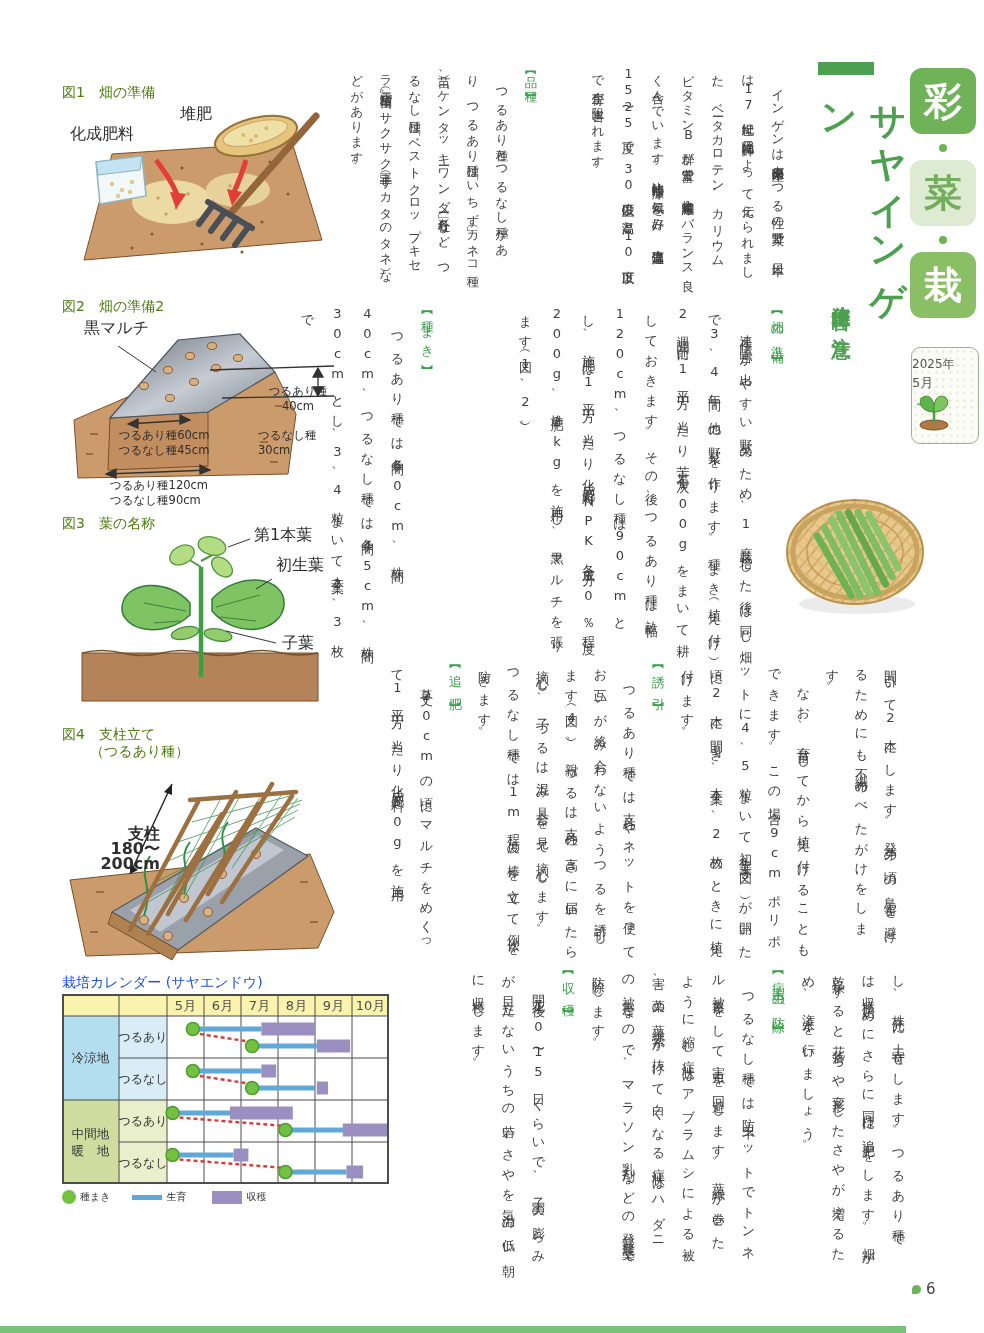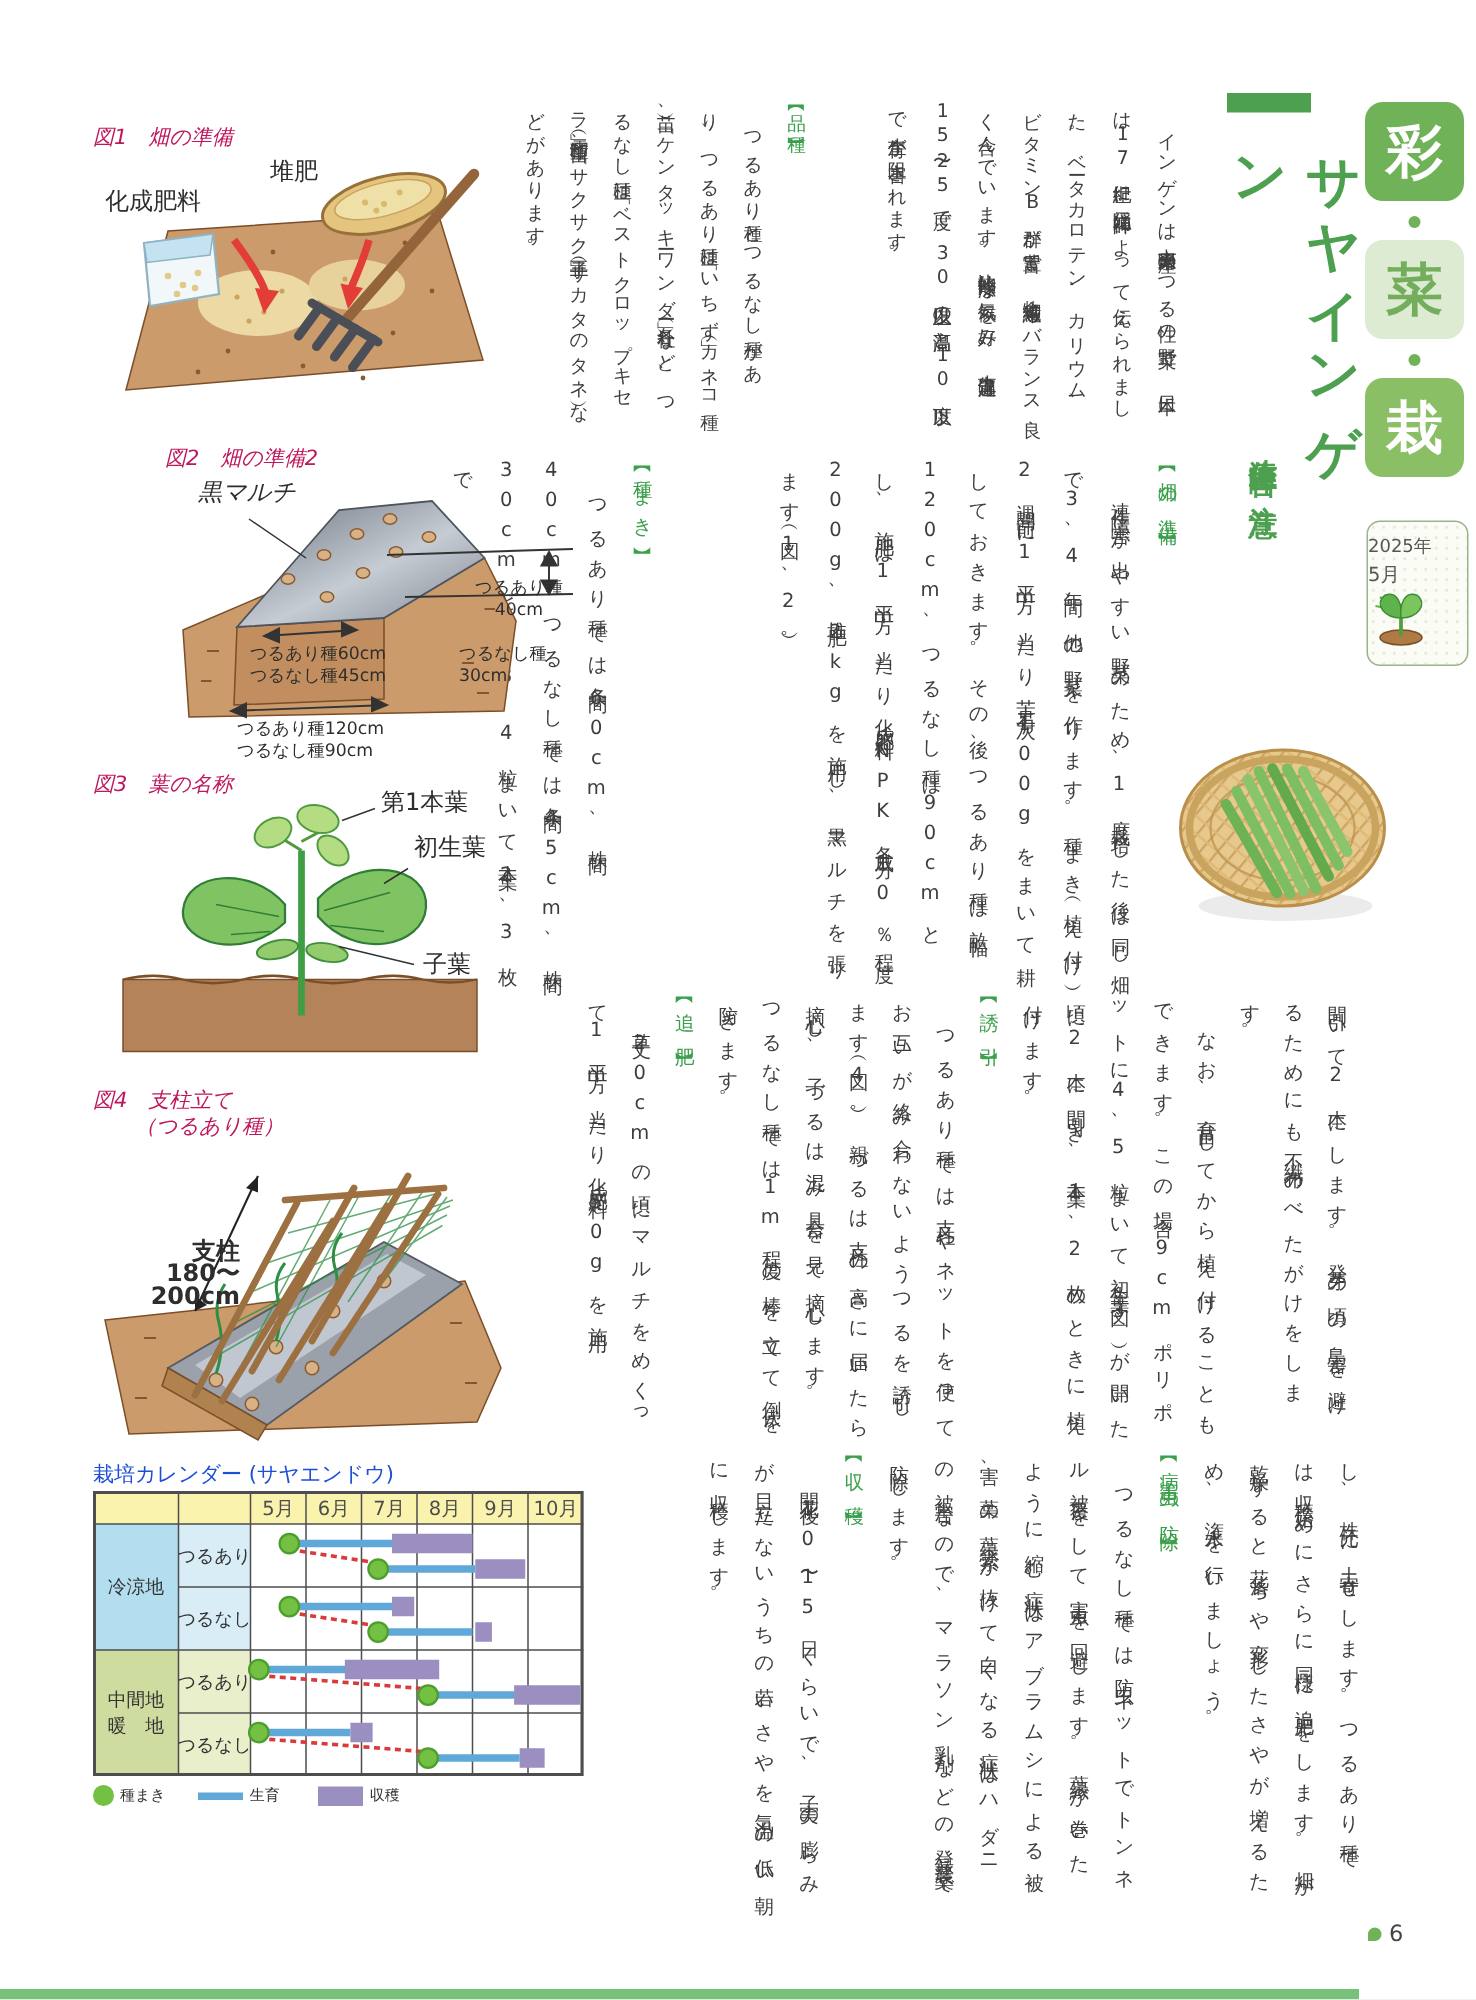--- a/index.html
+++ b/index.html
@@ -20,21 +20,21 @@
   .badge{position:absolute;left:910px;width:66px;height:66px;border-radius:12px;
       display:flex;align-items:center;justify-content:center;font-size:38px;font-weight:bold;}
   .badge-dot{position:absolute;left:939px;width:8px;height:8px;border-radius:50%;background:#6fb258;}
   #date-badge{position:absolute;left:911px;top:347px;width:66px;height:95px;background:#fcfcf6;
       border:1.5px solid #9ab489;border-radius:9px;text-align:left;
       background-image:radial-gradient(#e9e9dc 1px,transparent 1.2px);background-size:7px 7px;}
   #date-badge .dy{font-size:12px;color:#555;margin-top:8px;}
   #date-badge .dm{font-size:13px;color:#555;margin-top:1px;}
   
   .fig{position:absolute;}
-  .figcap{position:absolute;left:2px;top:0;font-size:14px;color:#be185d;white-space:pre-line;line-height:17px;font-style:italic;}
+  .figcap{position:absolute;left:2px;top:0;font-size:14px;color:#4d7c0f;white-space:pre-line;line-height:17px;}
   .figlabel{position:absolute;font-size:16px;color:#2e2e2e;line-height:15px;white-space:pre-line;}
   .figlabel.small{font-size:11.5px;}
   
   #cal-title{position:absolute;left:62px;top:974px;font-size:14px;color:#1d4ed8;}
   #calendar{position:absolute;left:62px;top:994px;}
   #cal-legend{position:absolute;left:62px;top:1190px;display:flex;align-items:center;
       font-size:10px;color:#333;}
   .lg-dot{width:14px;height:14px;border-radius:50%;display:inline-block;margin-right:4px;}
   .lg-line{width:30px;height:5px;display:inline-block;margin:0 4px 0 22px;}
   .lg-bar{width:30px;height:13px;display:inline-block;margin:0 4px 0 26px;}
@@ -186,21 +186,21 @@
       </g>
       <path d="M96,58 C108,74 114,84 117,93" stroke="#e23d36" stroke-width="5" fill="none"></path>
       <polygon points="110,90 126,92 116,107" fill="#e23d36"></polygon>
       <path d="M186,58 C182,72 178,81 174,90" stroke="#e23d36" stroke-width="5" fill="none"></path>
       <polygon points="167,87 182,90 172,104" fill="#e23d36"></polygon>
     </svg>
     <div class="figlabel" style="left:10px;top:42px;">化成肥料</div>
     <div class="figlabel" style="left:120px;top:22px;">堆肥</div>
   </div>
 
-  <div class="fig" style="left:60px;top:298px;width:282px;height:214px;margin-left:48px;">
+  <div class="fig" style="left:60px;top:298px;width:282px;height:214px;">
     <div class="figcap">図2　畑の準備2</div>
     <svg width="280" height="196" viewBox="0 0 280 196" style="position:absolute;top:16px;left:0;">
       <defs>
         <linearGradient id="mulchGrad" x1="0" y1="0" x2="1" y2="1">
           <stop offset="0" stop-color="#6a707a"></stop>
             <stop offset="0.55" stop-color="#c6ccd4"></stop>
             <stop offset="1" stop-color="#7d848e"></stop>
         </linearGradient>
       </defs>
       <polygon points="14,106 70,82 215,58 236,100 228,160 18,164" fill="#cc9b6c" stroke="#7a4e28" stroke-width="1"></polygon>
@@ -231,21 +231,21 @@
         <line x1="46" y1="160" x2="150" y2="156"></line>
         <polygon points="46,160 56,155 56,164" fill="#333"></polygon>
         <polygon points="150,156 140,151 140,160" fill="#333"></polygon>
         <line x1="150" y1="56" x2="274" y2="52"></line>
         <line x1="162" y1="84" x2="274" y2="82"></line>
         <line x1="258" y1="54" x2="258" y2="82"></line>
         <polygon points="258,54 253,63 263,63" fill="#333"></polygon>
         <polygon points="258,82 253,73 263,73" fill="#333"></polygon>
       </g>
     </svg>
-    <div class="figlabel" style="left:24px;top:22px;font-style:italic;">黒マルチ</div>
+    <div class="figlabel" style="left:24px;top:22px;">黒マルチ</div>
     <div class="figlabel small" style="left:52px;top:130px;width:104px;text-align:center;">つるあり種60cm
 つるなし種45cm</div>
     <div class="figlabel small" style="left:50px;top:180px;width:110px;">つるあり種120cm
 つるなし種90cm</div>
     <div class="figlabel small" style="left:198px;top:86px;width:80px;text-align:center;">つるあり種
 40cm</div>
     <div class="figlabel small" style="left:198px;top:130px;width:80px;text-align:left;">つるなし種
 30cm</div>
   </div>
 

